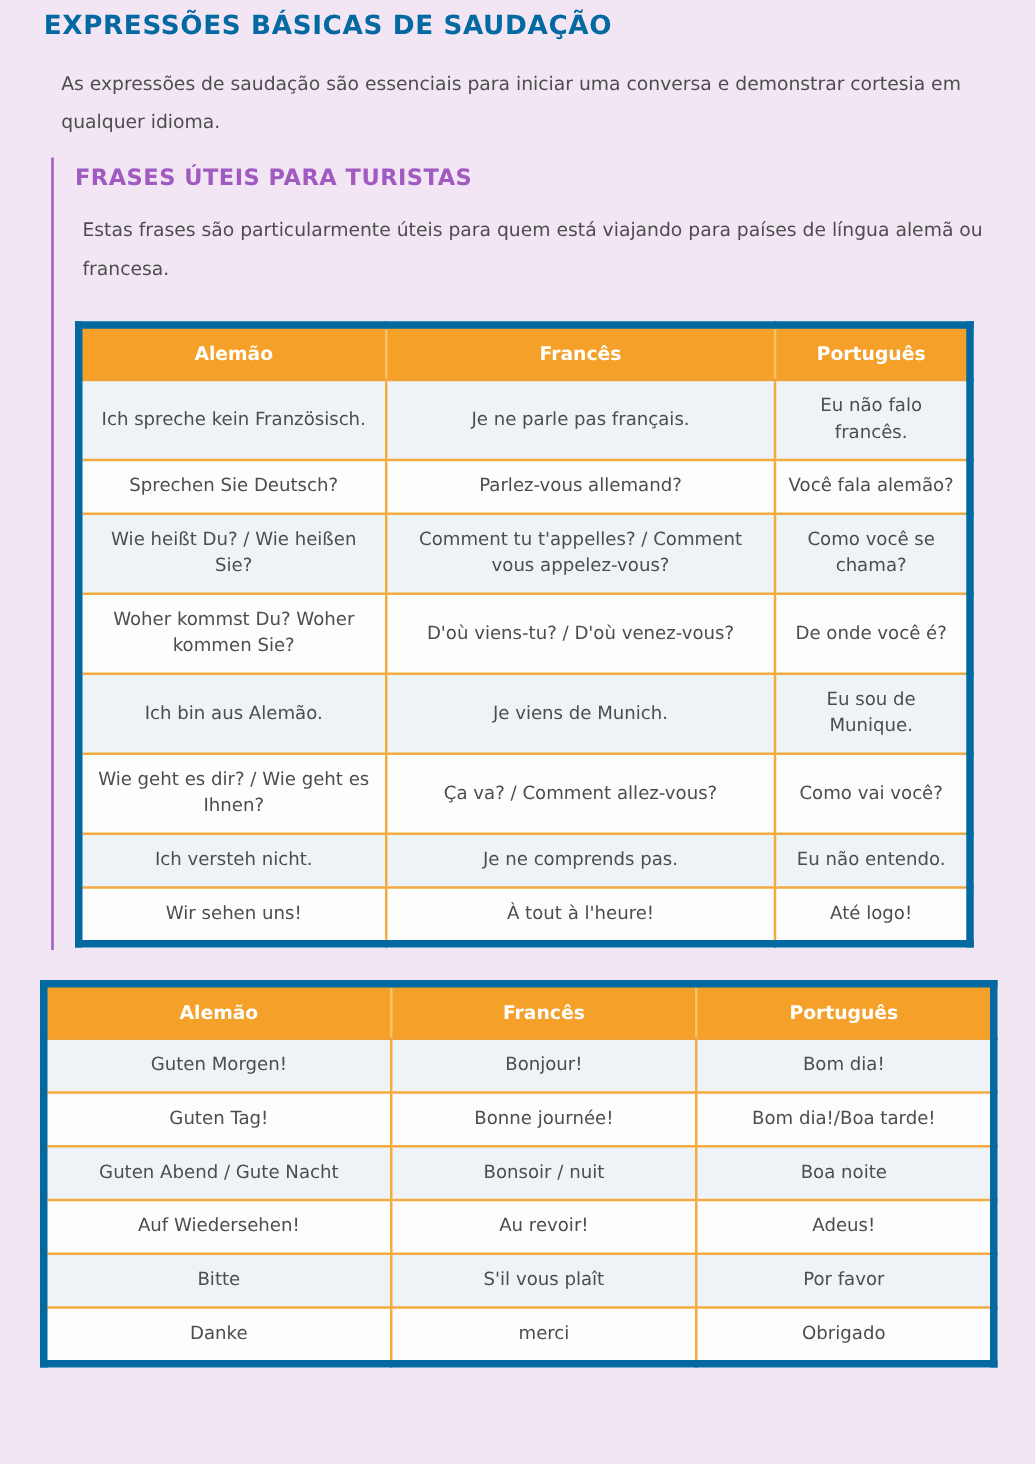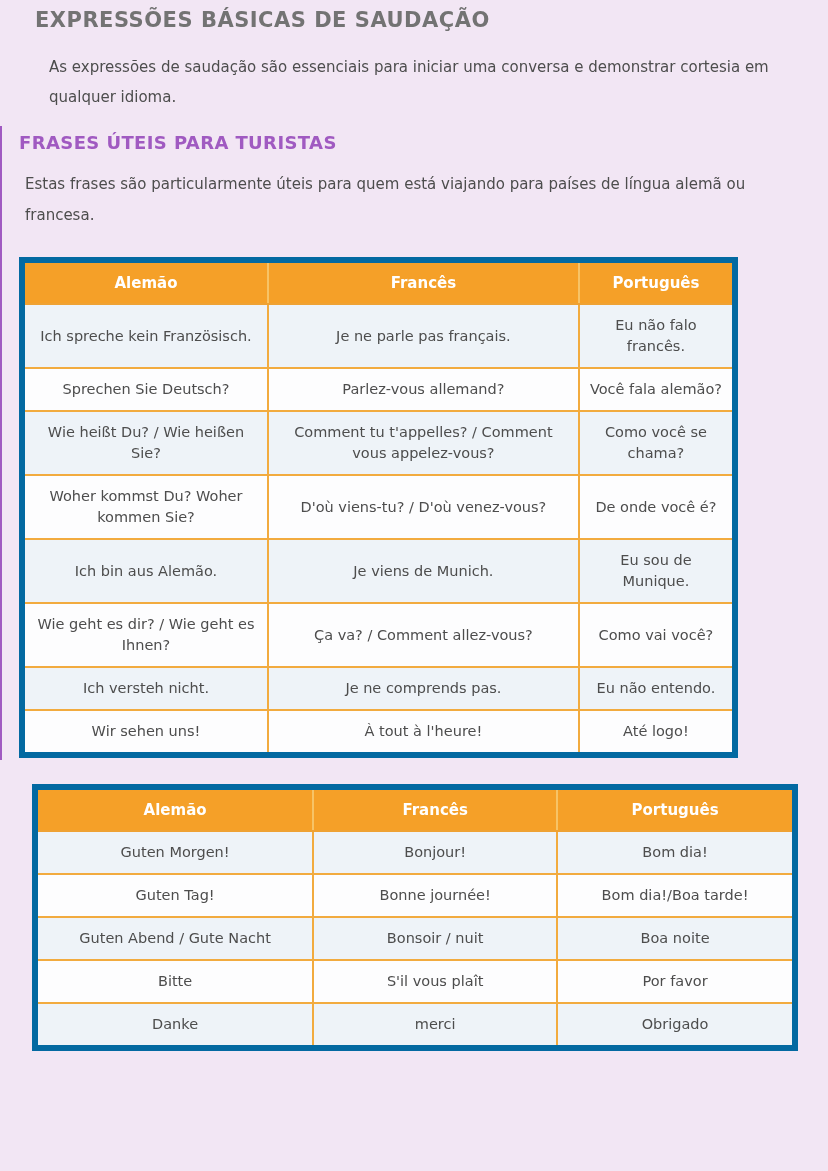--- a/index.html
+++ b/index.html
@@ -15,28 +15,29 @@
     box-sizing: border-box;
     padding-top: 8px;
     overflow: hidden;
     background: #f2e6f4;
   }
   h1.doc-title {
     margin: 0 35px 20px 35px;
     font-size: 21px;
     font-weight: 700;
     letter-spacing: 0.5px;
-    color: #737373;
+    color: #0369a1;
   }
   p.intro {
     margin: 0 38px 14px 49px;
     font-size: 15px;
     line-height: 30px;
   }
   .section {
+    margin-left: 41px;
     margin-right: 38px;
     border-left: 2px solid #a05ac1;
     padding-left: 17px;
     padding-top: 2px;
     padding-bottom: 2px;
   }
   h2.section-title {
     margin: 4px 0 16px 0;
     font-size: 18px;
     font-weight: 700;
@@ -178,20 +179,25 @@
         <td>Guten Tag!</td>
         <td>Bonne journée!</td>
         <td>Bom dia!/Boa tarde!</td>
       </tr>
       <tr>
         <td>Guten Abend / Gute Nacht</td>
         <td>Bonsoir / nuit</td>
         <td>Boa noite</td>
       </tr>
       <tr>
+        <td>Auf Wiedersehen!</td>
+        <td>Au revoir!</td>
+        <td>Adeus!</td>
+      </tr>
+      <tr>
         <td>Bitte</td>
         <td>S'il vous plaît</td>
         <td>Por favor</td>
       </tr>
       <tr>
         <td>Danke</td>
         <td>merci</td>
         <td>Obrigado</td>
       </tr>
     </tbody>

